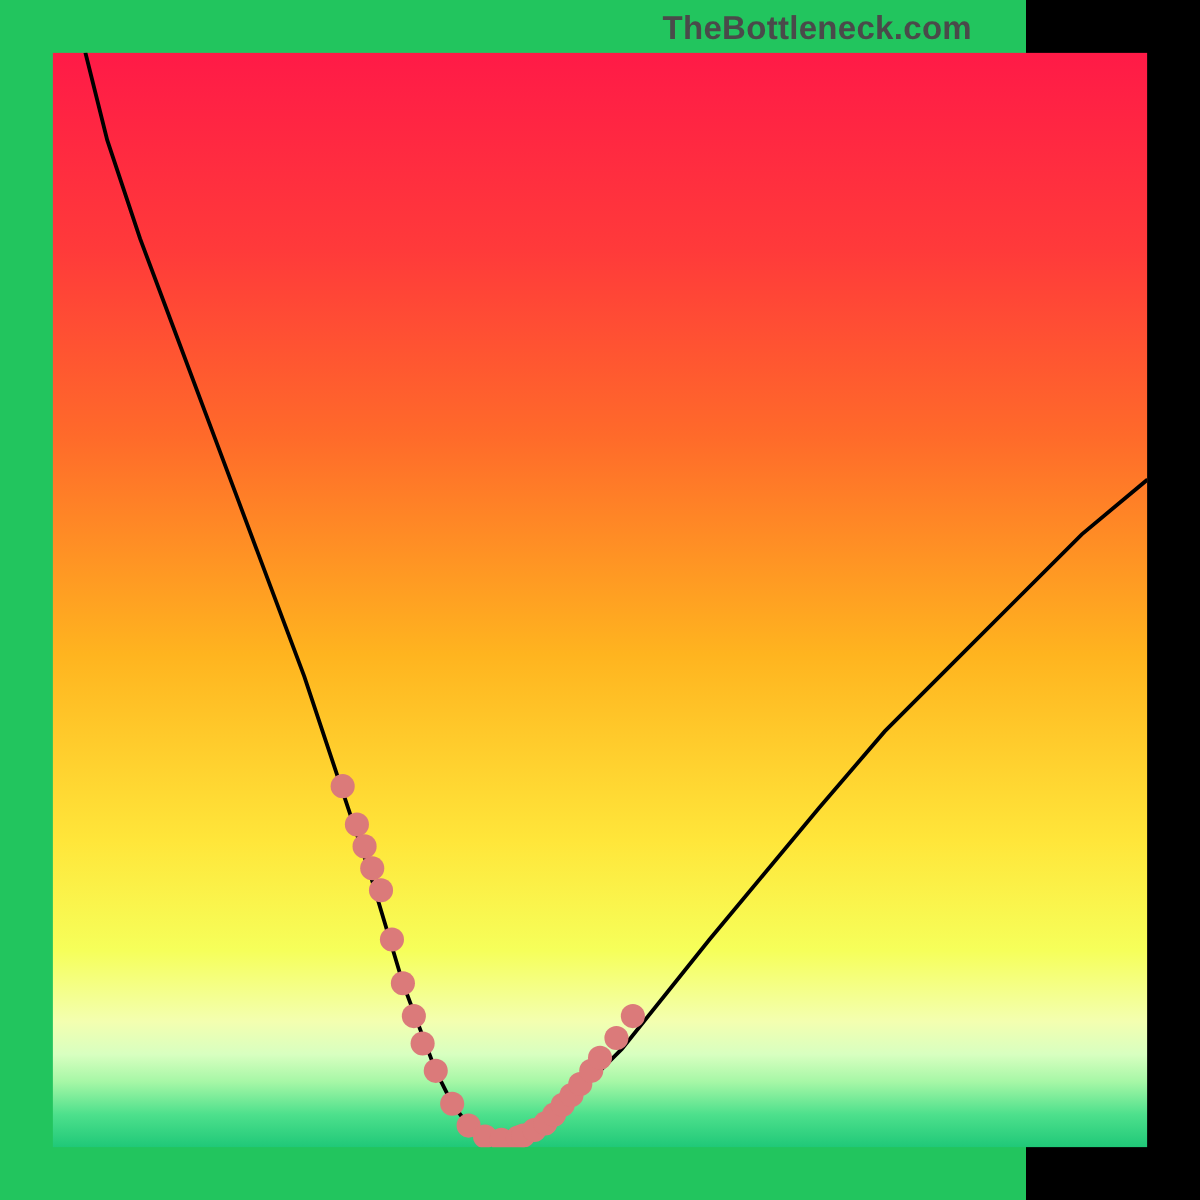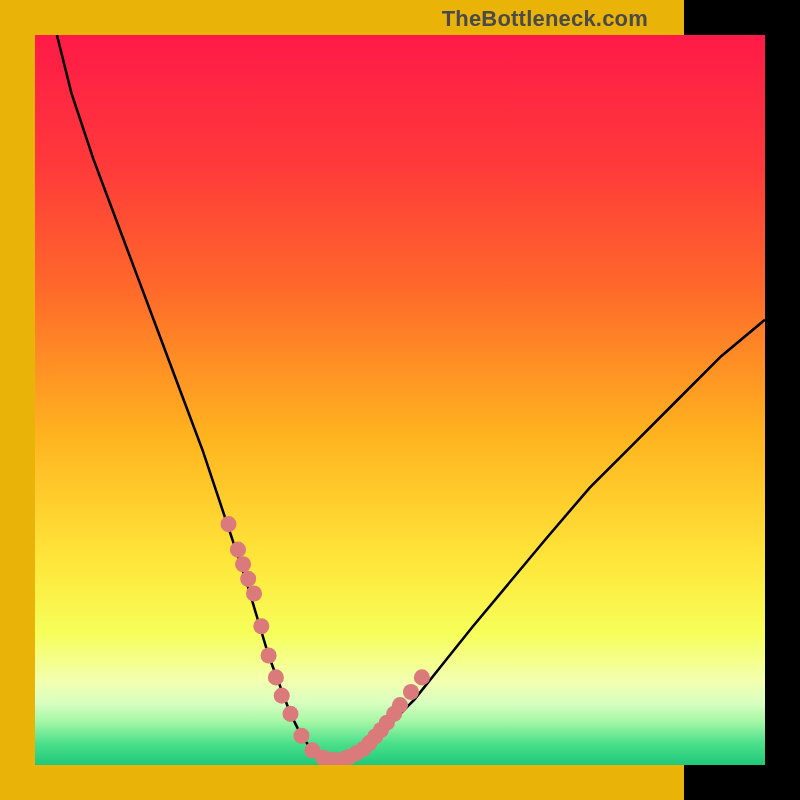--- a/index.html
+++ b/index.html
@@ -10,21 +10,21 @@
     overflow: hidden;
     background: #000;
     font-family: Arial, Helvetica, sans-serif;
   }
   .frame {
     position: absolute;
     top: 0;
     left: 0;
     width: 684px;
     height: 800px;
-    background: #eab308;
+    background: #22c55e;
   }
   .plot-area {
     position: absolute;
     
     left: 35px;
     top: 35px;
     width: 730px;
     height: 730px;
     overflow: hidden;
   }

